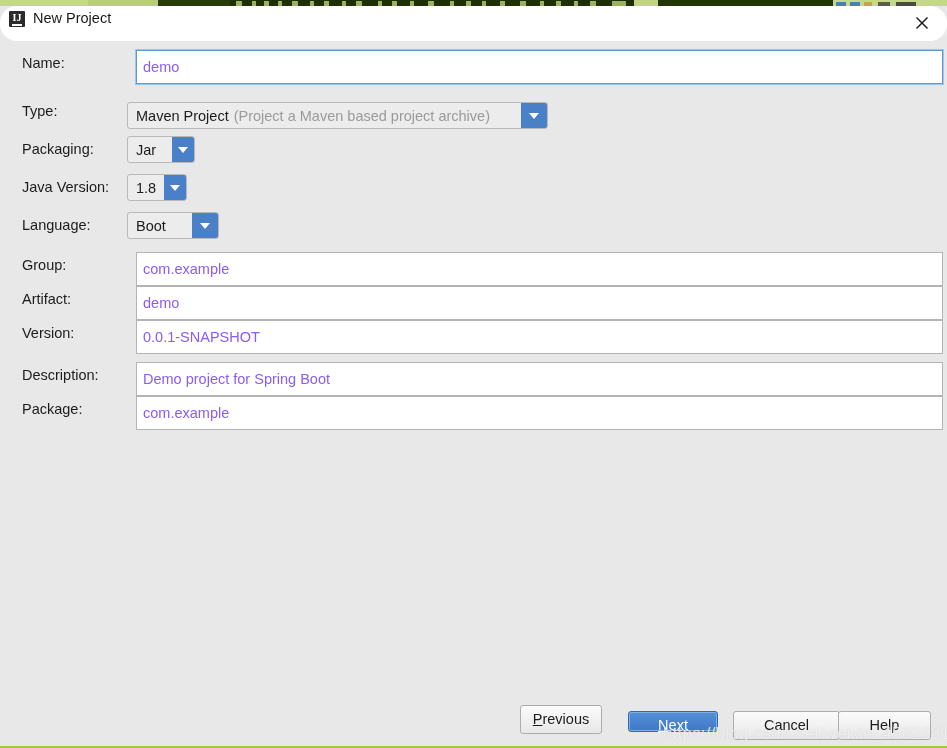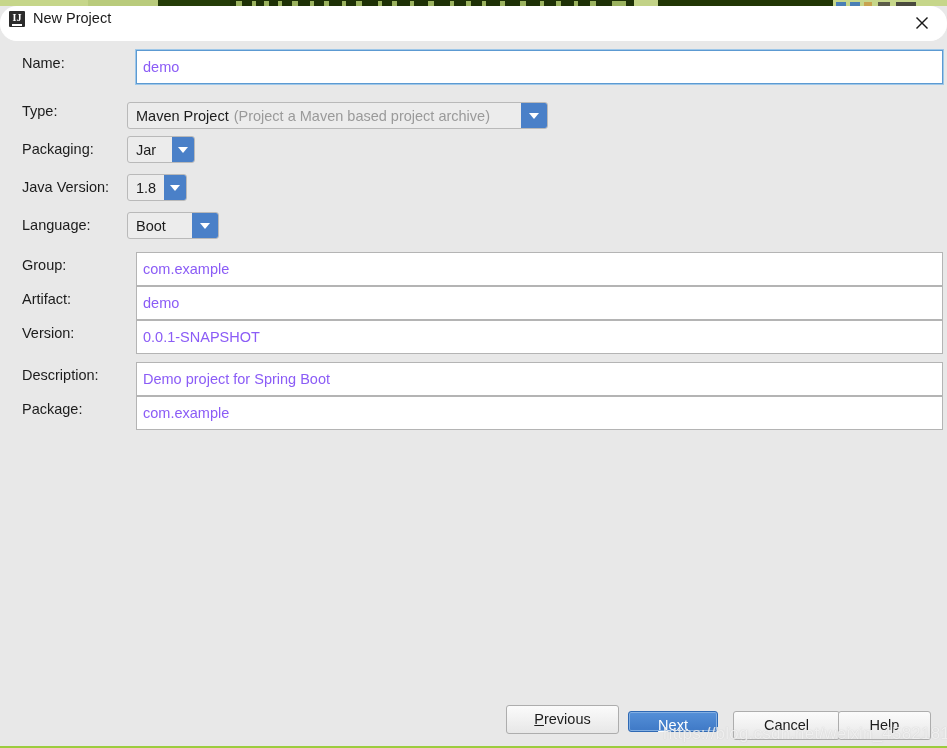--- a/index.html
+++ b/index.html
@@ -335,21 +335,21 @@
   <div class="row" style="top:356px;">
     <div class="lbl">Description:</div>
     <input class="tf wide" type="text" style="top: 0px;" value="Demo project for Spring Boot">
   </div>
 
   <div class="row" style="top:390px;">
     <div class="lbl">Package:</div>
     <input class="tf wide" type="text" style="top: 0px;" value="com.example">
   </div>
 
-  <button class="btn" style="left:506px; top:699px; width:113px;">
+  <button class="btn" style="left:520px; top:699px; width:82px;">
     <span class="u">P</span><span>revious</span>
   </button>
 
   <button class="btn primary" style="left:628px; top:705px; width:90px; height:21px;">
     <span class="u">N</span><span>ext</span>
   </button>
 
   <button class="btn" style="left:733px; top:705px; width:107px;">
     <span>Cancel</span>
   </button>

